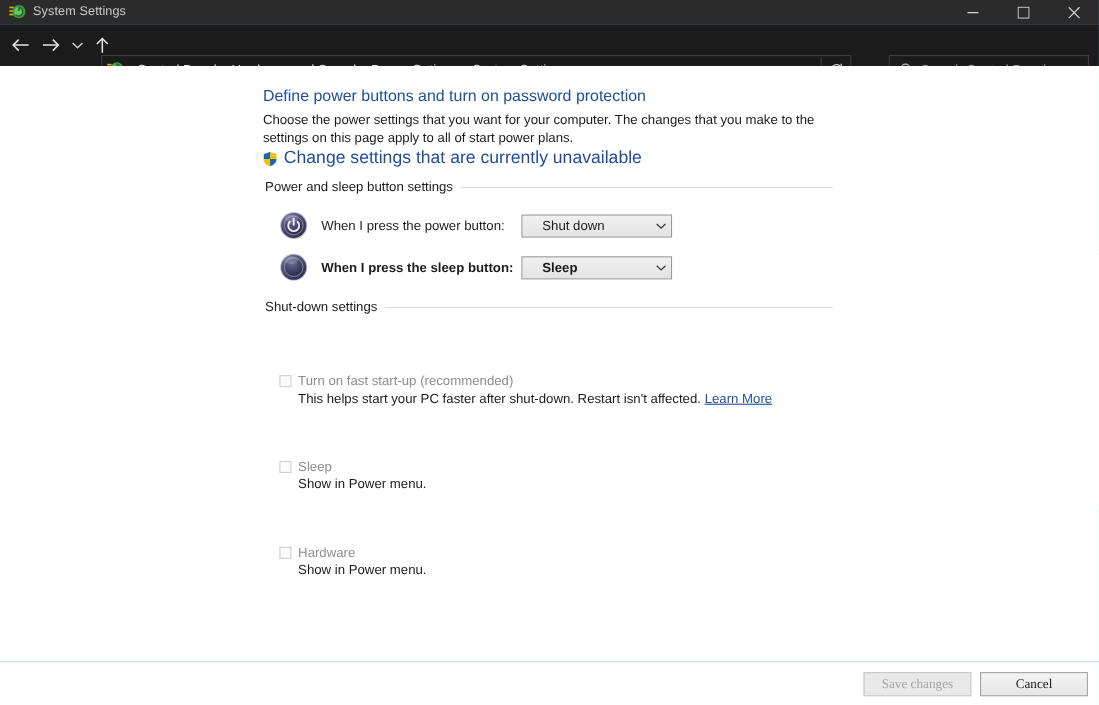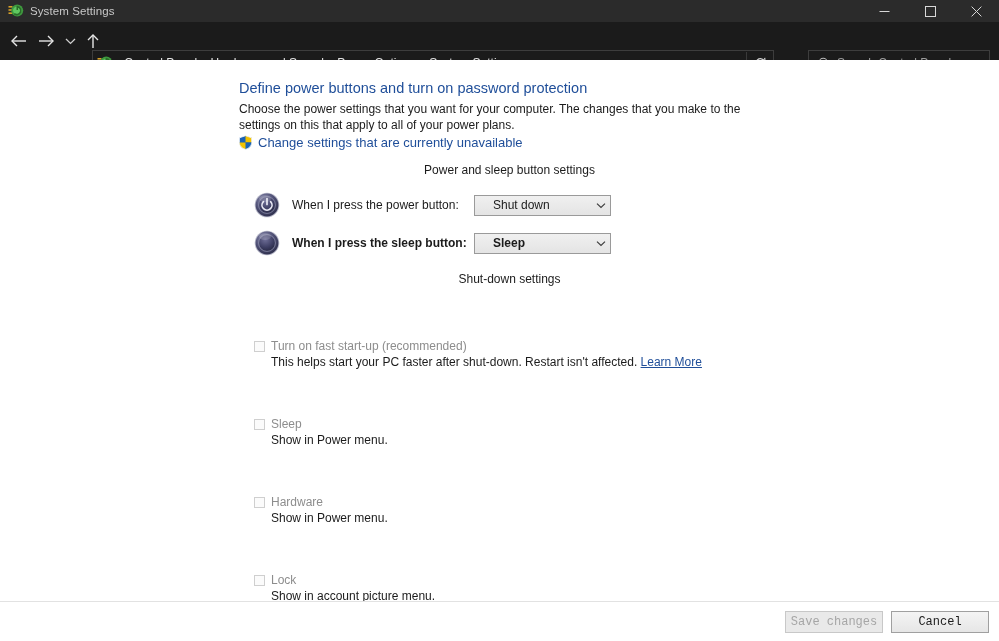--- a/index.html
+++ b/index.html
@@ -171,34 +171,33 @@
     left: 238px; top: 75px;
     display: flex;
     align-items: center;
   }
   .shield {
     width: 15px; height: 15px;
     margin-right: 5px;
     flex: 0 0 auto;
   }
   .uac-link {
-    font-size: 13px;
+    font-size: 16px;
     color: #1f4e99;
     white-space: nowrap;
     cursor: pointer;
   }
 
   
   .group-head {
     position: absolute;
-    left: 255px;
+    left: 241px;
     display: flex;
     align-items: center;
     width: 516px;
-    flex-direction: column;
   }
   .group-head .gh-label {
     font-size: 12px;
     color: #1b1b1b;
     white-space: nowrap;
     padding-right: 7px;
   }
   .group-head .gh-rule {
     flex: 1 1 auto;
     height: 1px;
@@ -307,21 +306,21 @@
     display: flex;
     align-items: center;
     justify-content: flex-end;
     padding-right: 10px;
     box-sizing: border-box;
   }
   .btn {
     height: 22px;
     min-width: 98px;
     font-size: 12px;
-    font-family: Liberation Mono, monospace;
+    font-family: Liberation Serif, serif;
     display: flex;
     align-items: center;
     justify-content: center;
     box-sizing: border-box;
     margin-left: 8px;
     border: 1px solid #a0a0a0;
     background: linear-gradient(to bottom, #f4f4f4 0%, #e6e6e6 100%);
     color: #1b1b1b;
     cursor: default;
   }
@@ -439,21 +438,21 @@
             <line x1="8.1" y1="8.1" x2="12" y2="12" stroke="currentColor" stroke-width="1.1"></line>
           </svg>
       </span>
       <span class="search-placeholder">Search Control Panel</span>
     </div>
   </div>
 
   <div class="content">
 
     <div class="page-title">Define power buttons and turn on password protection</div>
-    <div class="page-desc">Choose the power settings that you want for your computer. The changes that you make to the settings on this that apply to all of your power plans.</div>
+    <div class="page-desc">Choose the power settings that you want for your computer. The changes that you make to the settings on this page apply to all of start power plans.</div>
 
     <div class="uac-link-row">
       <span class="shield">
         <svg viewBox="0 0 16 16" width="15" height="15" aria-hidden="true">
           <path d="M8 0.7 L14.6 3 V8 C14.6 11.8 11.6 14.3 8 15.3 C4.4 14.3 1.4 11.8 1.4 8 V3 Z" fill="#1b63b5"></path>
           <path d="M8 0.7 L14.6 3 V8 H8 Z" fill="#f2c200"></path>
           <path d="M8 8 H14.6 C14.6 11.8 11.6 14.3 8 15.3 Z" fill="#1b63b5"></path>
           <path d="M1.4 8 H8 V15.3 C4.4 14.3 1.4 11.8 1.4 8 Z" fill="#f2c200"></path>
           <path d="M8 0.7 L14.6 3 V8 C14.6 11.8 11.6 14.3 8 15.3 C4.4 14.3 1.4 11.8 1.4 8 V3 Z" fill="none" stroke="#ffffff" stroke-width="0.9"></path>
         </svg>
@@ -560,27 +559,20 @@
       </div>
 
       <div class="cb-item">
         <div class="cb-head">
           <span class="checkbox"></span>
           <span class="cb-label">Hardware</span>
         </div>
         <div class="cb-sub">Show in Power menu.</div>
       </div>
 
-      <div class="cb-item">
-        <div class="cb-head">
-          <span class="checkbox"></span>
-          <span class="cb-label">Lock</span>
-        </div>
-        <div class="cb-sub">Show in account picture menu.</div>
-      </div>
 
     </div>
   </div>
 
   <div class="footer-divider"></div>
   <div class="footer">
     <span class="btn disabled">Save changes</span>
     <span class="btn">Cancel</span>
   </div>
 

